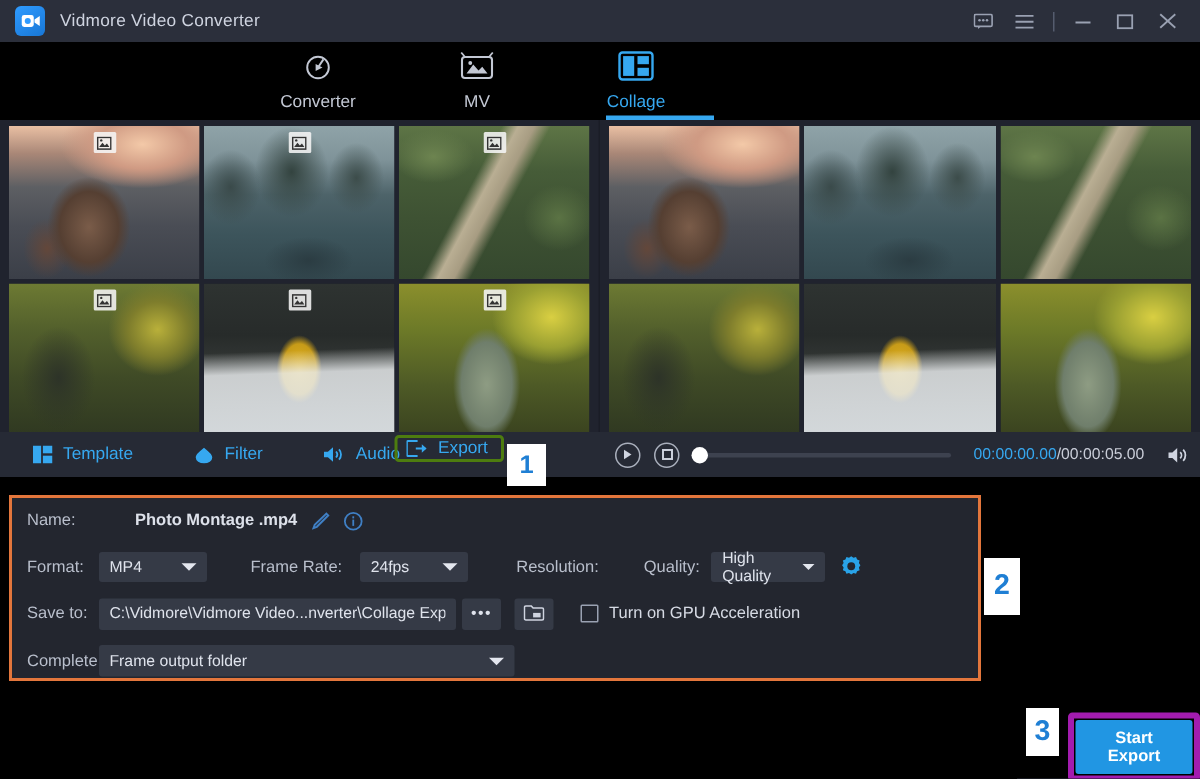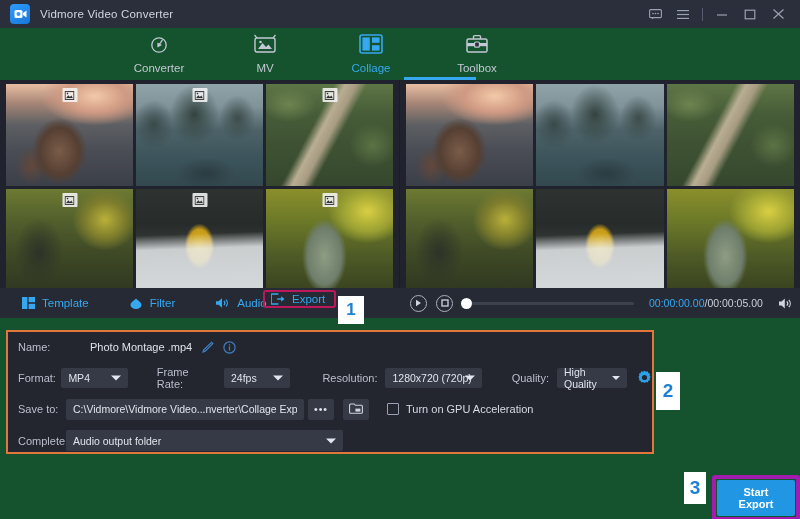--- a/index.html
+++ b/index.html
@@ -5,21 +5,21 @@
   * { box-sizing: border-box; margin: 0; padding: 0; }
   html, body {
     width: 800px; height: 519px;
     background: #2b2f3b;
     font-family: "Liberation Sans", sans-serif;
     overflow: hidden;
   }
   #app {
     position: relative;
     width: 800px; height: 519px;
-    background: #14532d;
+    background: #000000;
   }
 
   
   #titlebar {
     position: absolute; left: 0; top: 0; width: 800px; height: 28px;
     background: #2b2f3b;
     display: flex; align-items: center;
   }
   #app-logo {
     width: 20px; height: 20px; margin-left: 10px;
@@ -138,21 +138,21 @@
   
   #toolbar {
     position:absolute; left:0; top: 288px; width: 800px; height: 30px;
     background: #262a35; display:flex; align-items:center;
   }
   #tb-left { width: 400px; height:30px; display:flex; align-items:center; gap: 28px; padding-left: 16px; position: relative; }
   .tb-item { display:flex; align-items:center; gap:7px; color:#d5d9e2; font-size:11.5px; cursor:pointer; padding: 3px 6px; }
   .tb-item .ico { display:flex; align-items:center; }
   .tb-item.active { color:#36a8f0; }
   #tb-export-wrap { position:absolute; left: 263px; top: 2px;
-    border: 2px solid #be185d; border-radius: 3px; padding: 1px 9px 1px 6px; }
+    border: 2px solid #4d7c0f; border-radius: 3px; padding: 1px 9px 1px 6px; }
   #step1 {
     position:absolute; left: 338px; top: 296px; width: 26px; height: 28px;
     background:#fff; color:#1f7fd4; font-size:17px; font-weight:bold;
     display:flex; align-items:center; justify-content:center;
   }
   #tb-right { width: 400px; height:30px; display:flex; align-items:center; gap: 9px; padding-left: 10px; }
   .pbtn { width: 17px; height: 17px; border:1.4px solid #aab0bd; border-radius:50%;
           display:flex; align-items:center; justify-content:center; cursor:pointer; }
   #seek-track { position:relative; width: 170px; height: 3px; background:#3d424f; border-radius:2px; margin-left:2px; }
   #seek-knob { position:absolute; left:-3px; top:-4px; width:11px; height:11px; border-radius:50%; background:#fff; cursor:pointer; }
@@ -171,21 +171,21 @@
   .field {
     background:#353a46; color:#dfe3ec; font-size:10.5px;
     height: 20px; display:flex; align-items:center; padding: 0 7px;
     border-radius:2px; position:relative; cursor:pointer;
   }
   .caret { position:absolute; right:7px; top:50%; transform:translateY(-50%);
            width:0;height:0;border-left:5px solid transparent;border-right:5px solid transparent;
            border-top:5px solid #e3e6ee; }
   .mini-caret { width:0;height:0;border-left:4px solid transparent;border-right:4px solid transparent;
            border-top:4px solid #e3e6ee; margin-left:6px; }
-  #name-val { color:#dde1ea; font-size:11px; margin-left: 24px; }
+  #name-val { color:#dde1ea; font-size:11px; margin-left: 24px; font-weight: bold; }
   .ico-btn { margin-left: 9px; display:flex; align-items:center; cursor:pointer; }
   #gear { margin-left: 10px; display:flex; align-items:center; cursor:pointer; }
   .chk { width:12px; height:12px; border:1.4px solid #9aa1b2; border-radius:1px; background:transparent; cursor:pointer; }
   #step2 {
     position:absolute; left: 656px; top: 372px; width: 24px; height: 38px;
     background:#fff; color:#1f7fd4; font-size:19px; font-weight:bold;
     display:flex; align-items:center; justify-content:center;
   }
   #step3 {
     position:absolute; left: 684px; top: 472px; width: 22px; height: 32px;
@@ -283,31 +283,20 @@
     <div class="navtab active">
       <div class="ico">
         <svg width="24" height="20" viewBox="0 0 24 20">
             <rect x="1" y="1" width="22" height="18" rx="2" fill="none" stroke="#36a8f0" stroke-width="1.6"></rect>
             <rect x="3.4" y="3.4" width="7.4" height="13.2" fill="#36a8f0"></rect>
             <rect x="13" y="3.4" width="7.6" height="5.4" fill="#36a8f0"></rect>
             <rect x="13" y="11.2" width="7.6" height="5.4" fill="#36a8f0"></rect>
           </svg>
       </div>
       <div class="lbl">Collage</div>
-    </div>
-    <div class="navtab">
-      <div class="ico">
-        <svg width="24" height="21" viewBox="0 0 24 21">
-            <path d="M8.5 5 L8.5 2.6 a1 1 0 0 1 1 -1 h5 a1 1 0 0 1 1 1 L15.5 5" fill="none" stroke="#c3c8d4" stroke-width="1.4"></path>
-            <rect x="2" y="5" width="20" height="13" rx="1.6" fill="none" stroke="#c3c8d4" stroke-width="1.5"></rect>
-            <rect x="2" y="9" width="20" height="3.2" fill="#c3c8d4"></rect>
-            <rect x="9.6" y="8" width="4.8" height="5.2" rx="1" fill="#2b2f3b" stroke="#c3c8d4" stroke-width="1.2"></rect>
-          </svg>
-      </div>
-      <div class="lbl">Toolbox</div>
     </div>
   </div>
   <div id="nav-underline"></div>
 
   <div id="workspace">
     <div class="pane" id="pane-left">
       <div class="grid">
         <div class="cell">
             <div class="photo p-cliff"></div>
           <div class="ph-badge">
@@ -489,24 +478,20 @@
       <div class="field" style="width:72px;">
         <span>MP4</span>
           <span class="caret"></span>
       </div>
       <span class="slabel" style="margin-left:29px;">Frame Rate:</span>
       <div class="field" style="width:72px; margin-left:12px;">
         <span>24fps</span>
           <span class="caret"></span>
       </div>
       <span class="slabel" style="margin-left:32px;">Resolution:</span>
-      <div class="field" style="width:105px; margin-left:8px;">
-        <span>1280x720 (720p)</span>
-          <span class="caret"></span>
-      </div>
       <span class="slabel" style="margin-left:30px;">Quality:</span>
       <div class="field" style="width:76px; margin-left:8px; justify-content:center;">
         <span>High Quality</span>
           <span class="mini-caret"></span>
       </div>
       <span id="gear">
         <svg width="15" height="15" viewBox="0 0 15 15">
             <path d="M7.5 0.8 l1.5 1 1.7 -.5 .7 1.7 1.7 .7 -.5 1.7 1 1.5 -1 1.5 .5 1.7 -1.7 .7 -.7 1.7 -1.7 -.5 -1.5 1 -1.5 -1 -1.7 .5 -.7 -1.7 -1.7 -.7 .5 -1.7 -1 -1.5 1 -1.5 -.5 -1.7 1.7 -.7 .7 -1.7 1.7 .5 Z" fill="#29a3e8"></path>
             <circle cx="7.5" cy="7.5" r="2.6" fill="#23262f"></circle>
           </svg>
@@ -527,21 +512,21 @@
               <rect x="6.4" y="6.6" width="5" height="3" fill="#cfd4e0"></rect>
             </svg></span>
       </div>
       <span class="chk" style="margin-left:18px;"></span>
       <span class="slabel" style="margin-left:7px; color:#d6dae4;">Turn on GPU Acceleration</span>
     </div>
 
     <div class="srow" style="height:31px;">
       <span class="slabel" style="width:48px;">Complete:</span>
       <div class="field" style="width:277px; height:21px;">
-        <span>Audio output folder</span>
+        <span>Frame output folder</span>
           <span class="caret"></span>
       </div>
     </div>
 
   </div>
   <div id="step2">2</div>
 
   <div id="step3">3</div>
   <div id="export-wrap">
     <button id="export-btn">Start Export</button>

